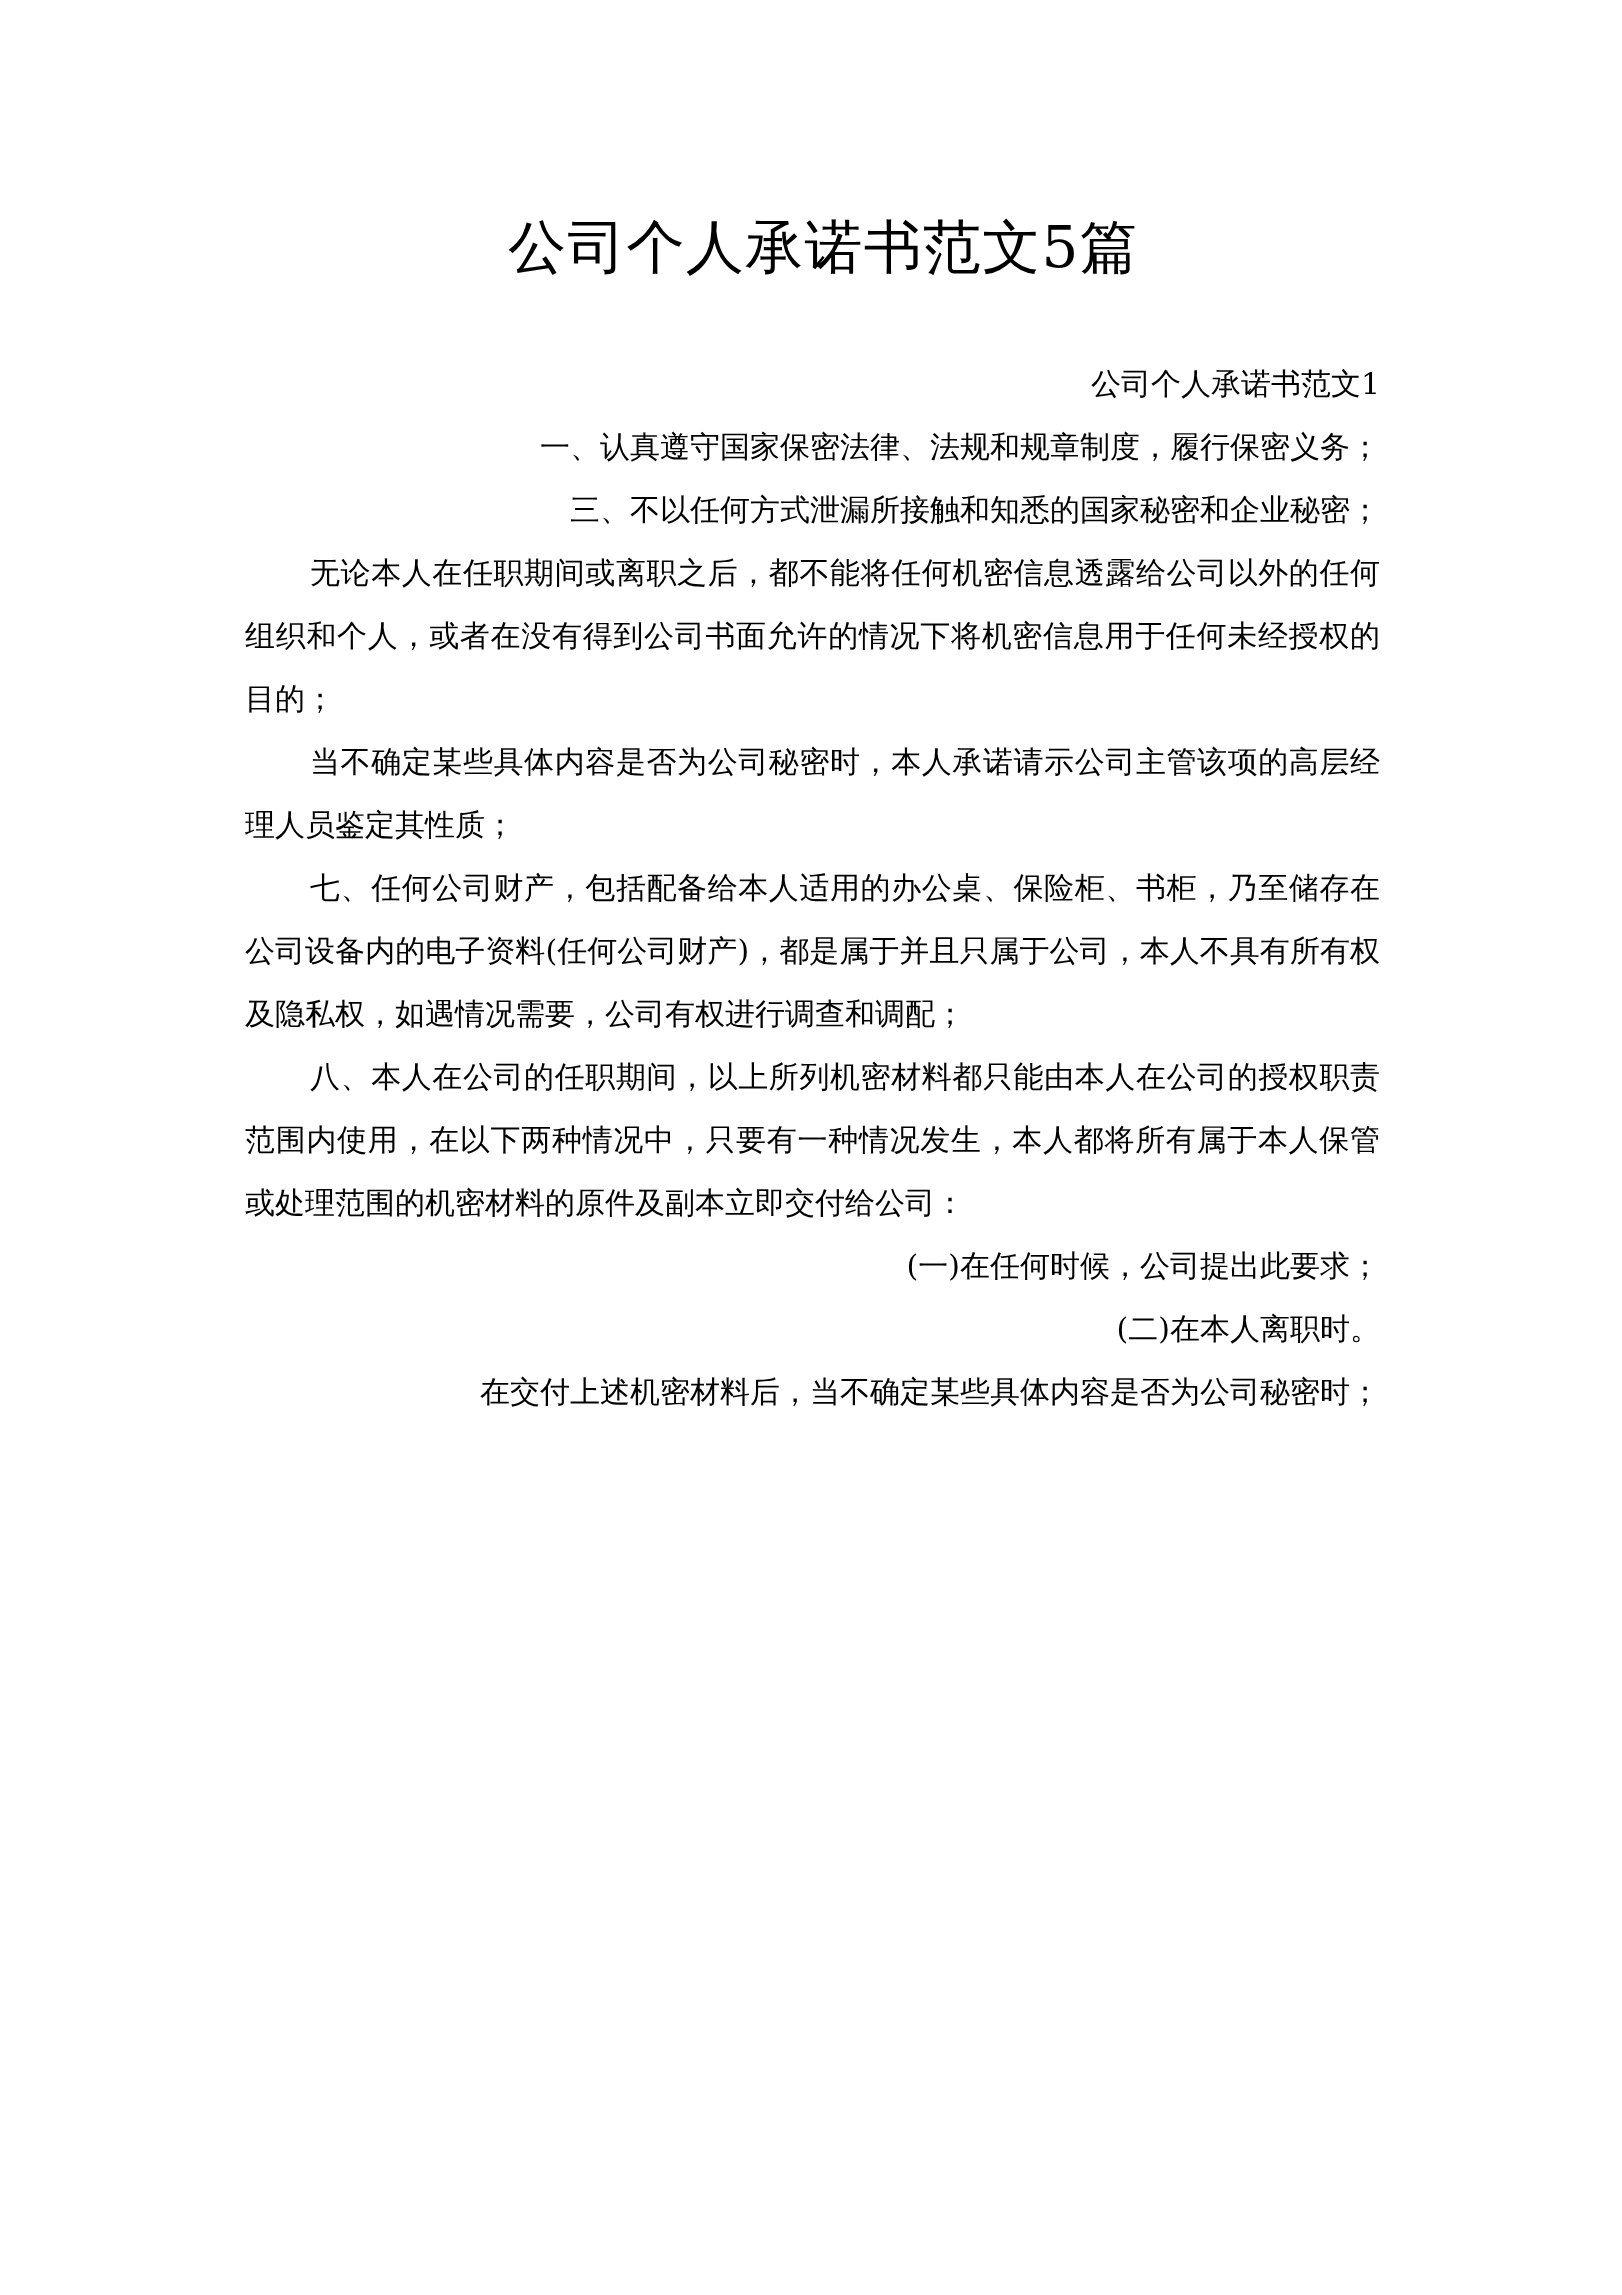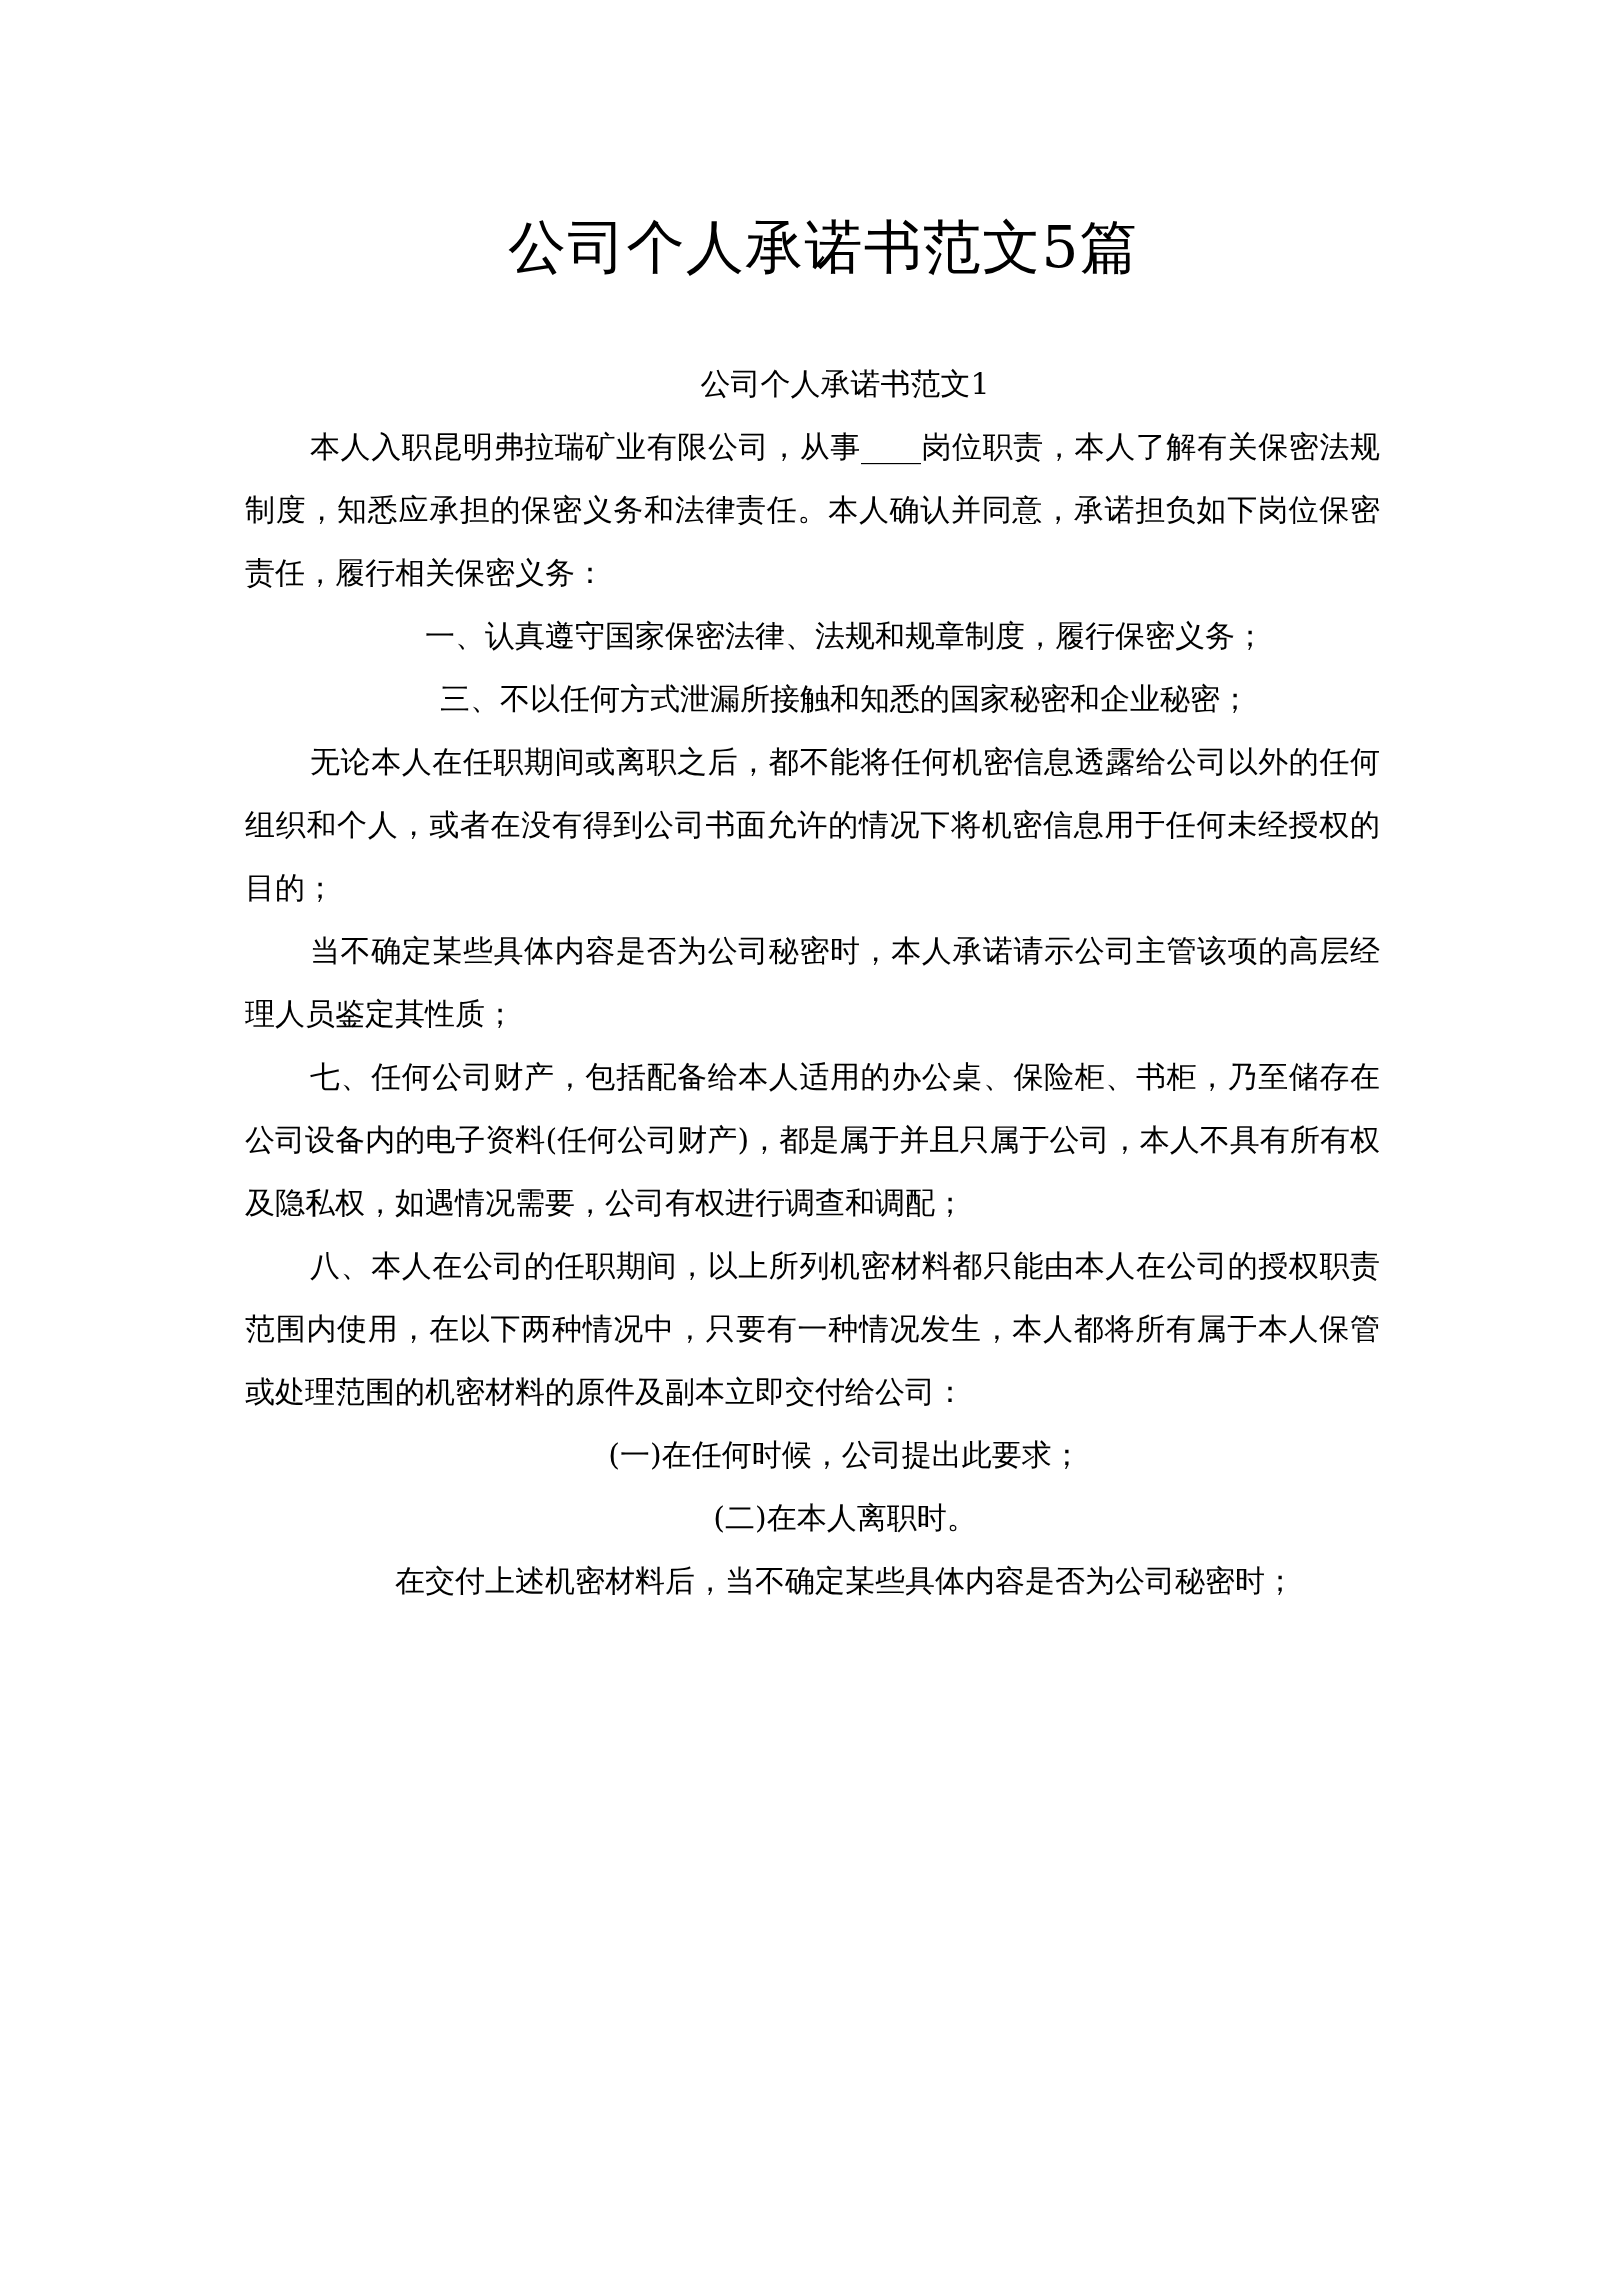--- a/index.html
+++ b/index.html
@@ -46,32 +46,31 @@
       text-justify: inter-character;
     }
     .body p {
       margin: 0;
       padding: 0;
     }
     .indent {
       text-indent: 65px;
     }
     .nojust {
-      text-align: center;
+      text-align: right;
     }
   </style>
 </head>
 <body>
 
 <div class="page">
   <h1 class="title">公司个人承诺书范文5篇</h1>
 
   <div class="body">
     <p class="indent nojust">公司个人承诺书范文1</p>
-    <p class="indent">本人入职昆明弗拉瑞矿业有限公司，从事____岗位职责，本人了解有关保密法规制度，知悉应承担的保密义务和法律责任。本人确认并同意，承诺担负如下岗位保密责任，履行相关保密义务：</p>
     <p class="indent nojust">一、认真遵守国家保密法律、法规和规章制度，履行保密义务；</p>
     <p class="indent nojust">三、不以任何方式泄漏所接触和知悉的国家秘密和企业秘密；</p>
     <p class="indent">无论本人在任职期间或离职之后，都不能将任何机密信息透露给公司以外的任何组织和个人，或者在没有得到公司书面允许的情况下将机密信息用于任何未经授权的目的；</p>
     <p class="indent">当不确定某些具体内容是否为公司秘密时，本人承诺请示公司主管该项的高层经理人员鉴定其性质；</p>
     <p class="indent">七、任何公司财产，包括配备给本人适用的办公桌、保险柜、书柜，乃至储存在公司设备内的电子资料(任何公司财产)，都是属于并且只属于公司，本人不具有所有权及隐私权，如遇情况需要，公司有权进行调查和调配；</p>
     <p class="indent">八、本人在公司的任职期间，以上所列机密材料都只能由本人在公司的授权职责范围内使用，在以下两种情况中，只要有一种情况发生，本人都将所有属于本人保管或处理范围的机密材料的原件及副本立即交付给公司：</p>
     <p class="indent nojust">(一)在任何时候，公司提出此要求；</p>
     <p class="indent nojust">(二)在本人离职时。</p>
     <p class="indent nojust">在交付上述机密材料后，当不确定某些具体内容是否为公司秘密时；</p>
   </div>

